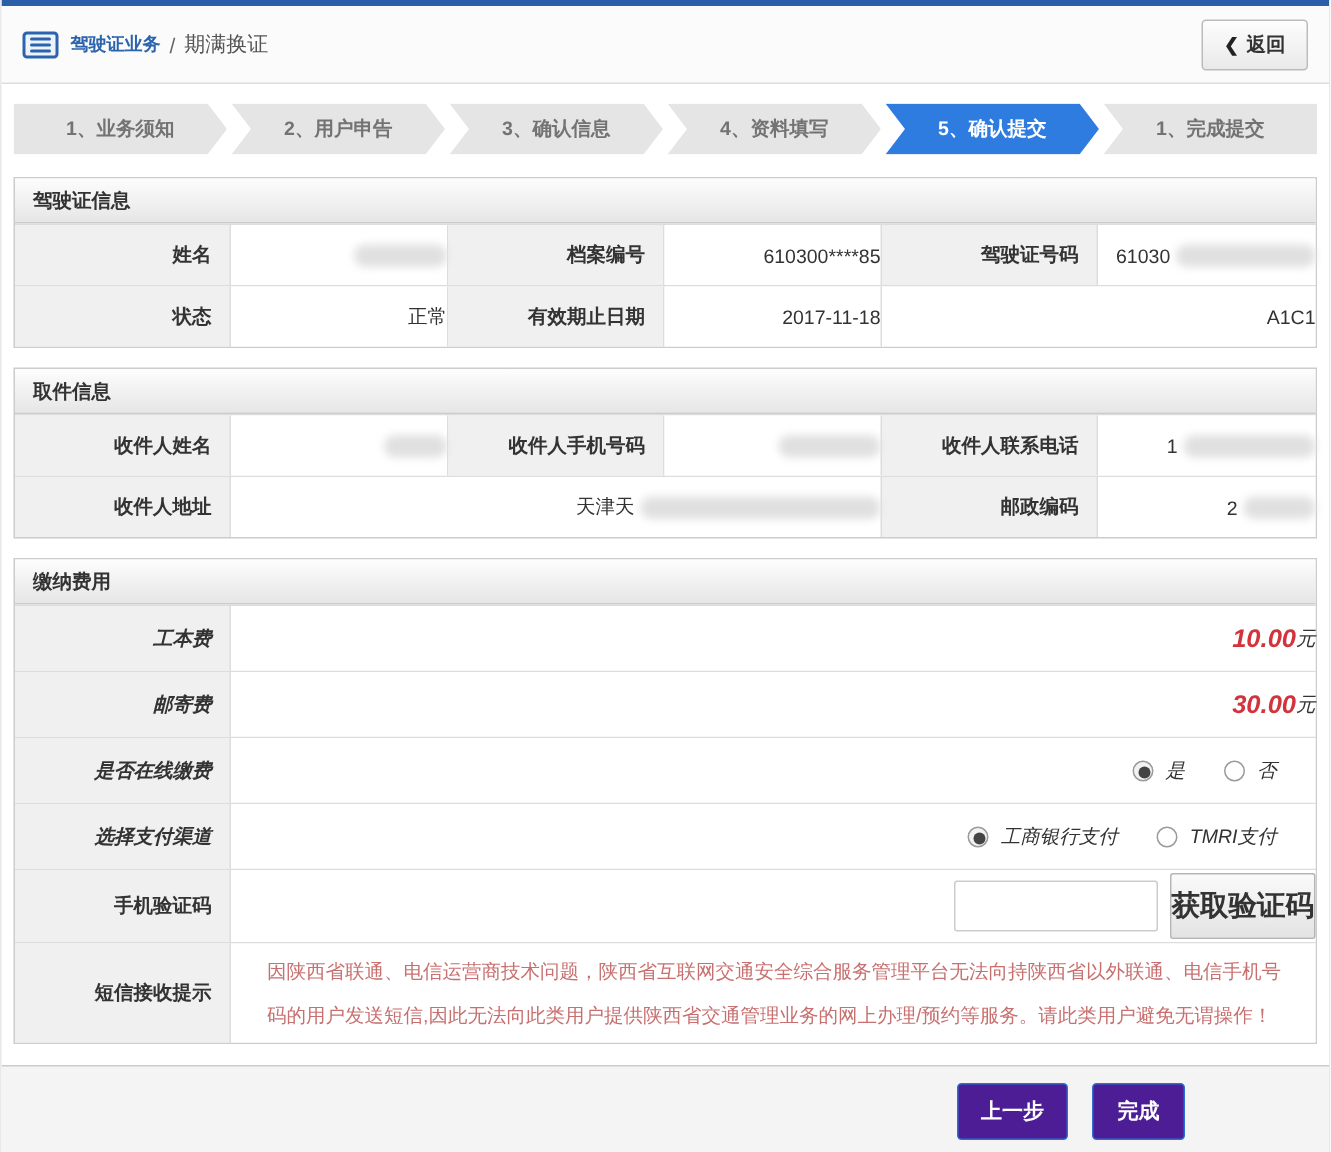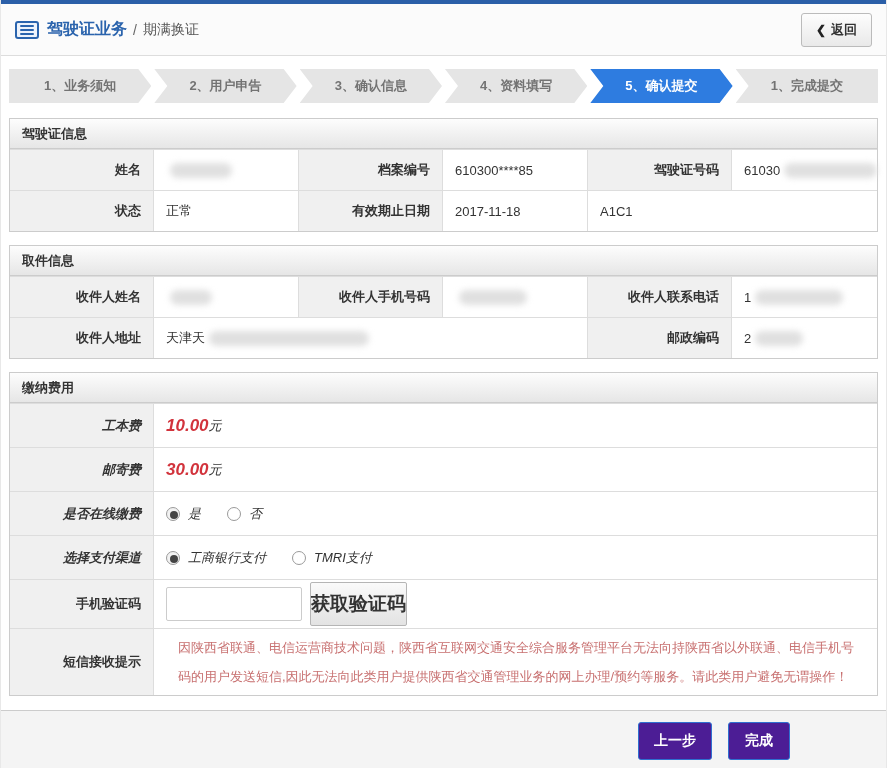--- a/index.html
+++ b/index.html
@@ -27,21 +27,21 @@
     background: #fbfbfb;
     border-bottom: 1px solid #ddd;
   }
   .title-icon {
     width: 24px; height: 18px;
     border: 2px solid #2b64ad; border-radius: 3px;
     display: inline-flex; flex-direction: column; justify-content: space-evenly;
     padding: 0 3px; margin-right: 8px; background: #eef3fb;
   }
   .title-icon i { display:block; height: 2px; background:#2b64ad; border-radius:1px; }
-  .title-main { color: #2b64ad; font-size: 16px; font-weight: bold; }
+  .title-main { color: #2b64ad; font-size: 12px; font-weight: bold; }
   .title-sep  { color: #666; font-size: 14px; margin: 0 6px; }
   .title-sub  { color: #555; font-size: 14px; }
   .spacer { flex: 1; }
   .back-btn {
     display: inline-flex; align-items: center; gap: 5px;
     padding: 7px 14px;
     background: linear-gradient(#fdfdfd, #e9e9e9);
     border: 1px solid #bbb; border-radius: 3px;
     color: #333; font-size: 13px; font-weight: bold;
     cursor: pointer;
@@ -88,20 +88,21 @@
     justify-content: flex-end;
     padding-right: 12px;
     font-weight: bold; color: #333;
     border-right: 1px solid #ddd;
   }
   .cell-val {
     width: 145px; flex: 0 0 145px;
     padding-left: 12px;
     border-right: 1px solid #ddd;
     background: #fff;
+    justify-content: flex-end;
   }
   .cell-val.wide { flex: 0 0 434px; width: 434px; }
   .cell-val.grow, .cell-val:last-child { flex: 1 1 auto; border-right: none; }
 
   .blur-blob {
     display: inline-block; height: 15px; background: #e0e0e0;
     border-radius: 8px; filter: blur(3px); vertical-align: middle; margin-left: 4px;
   }
 
   

